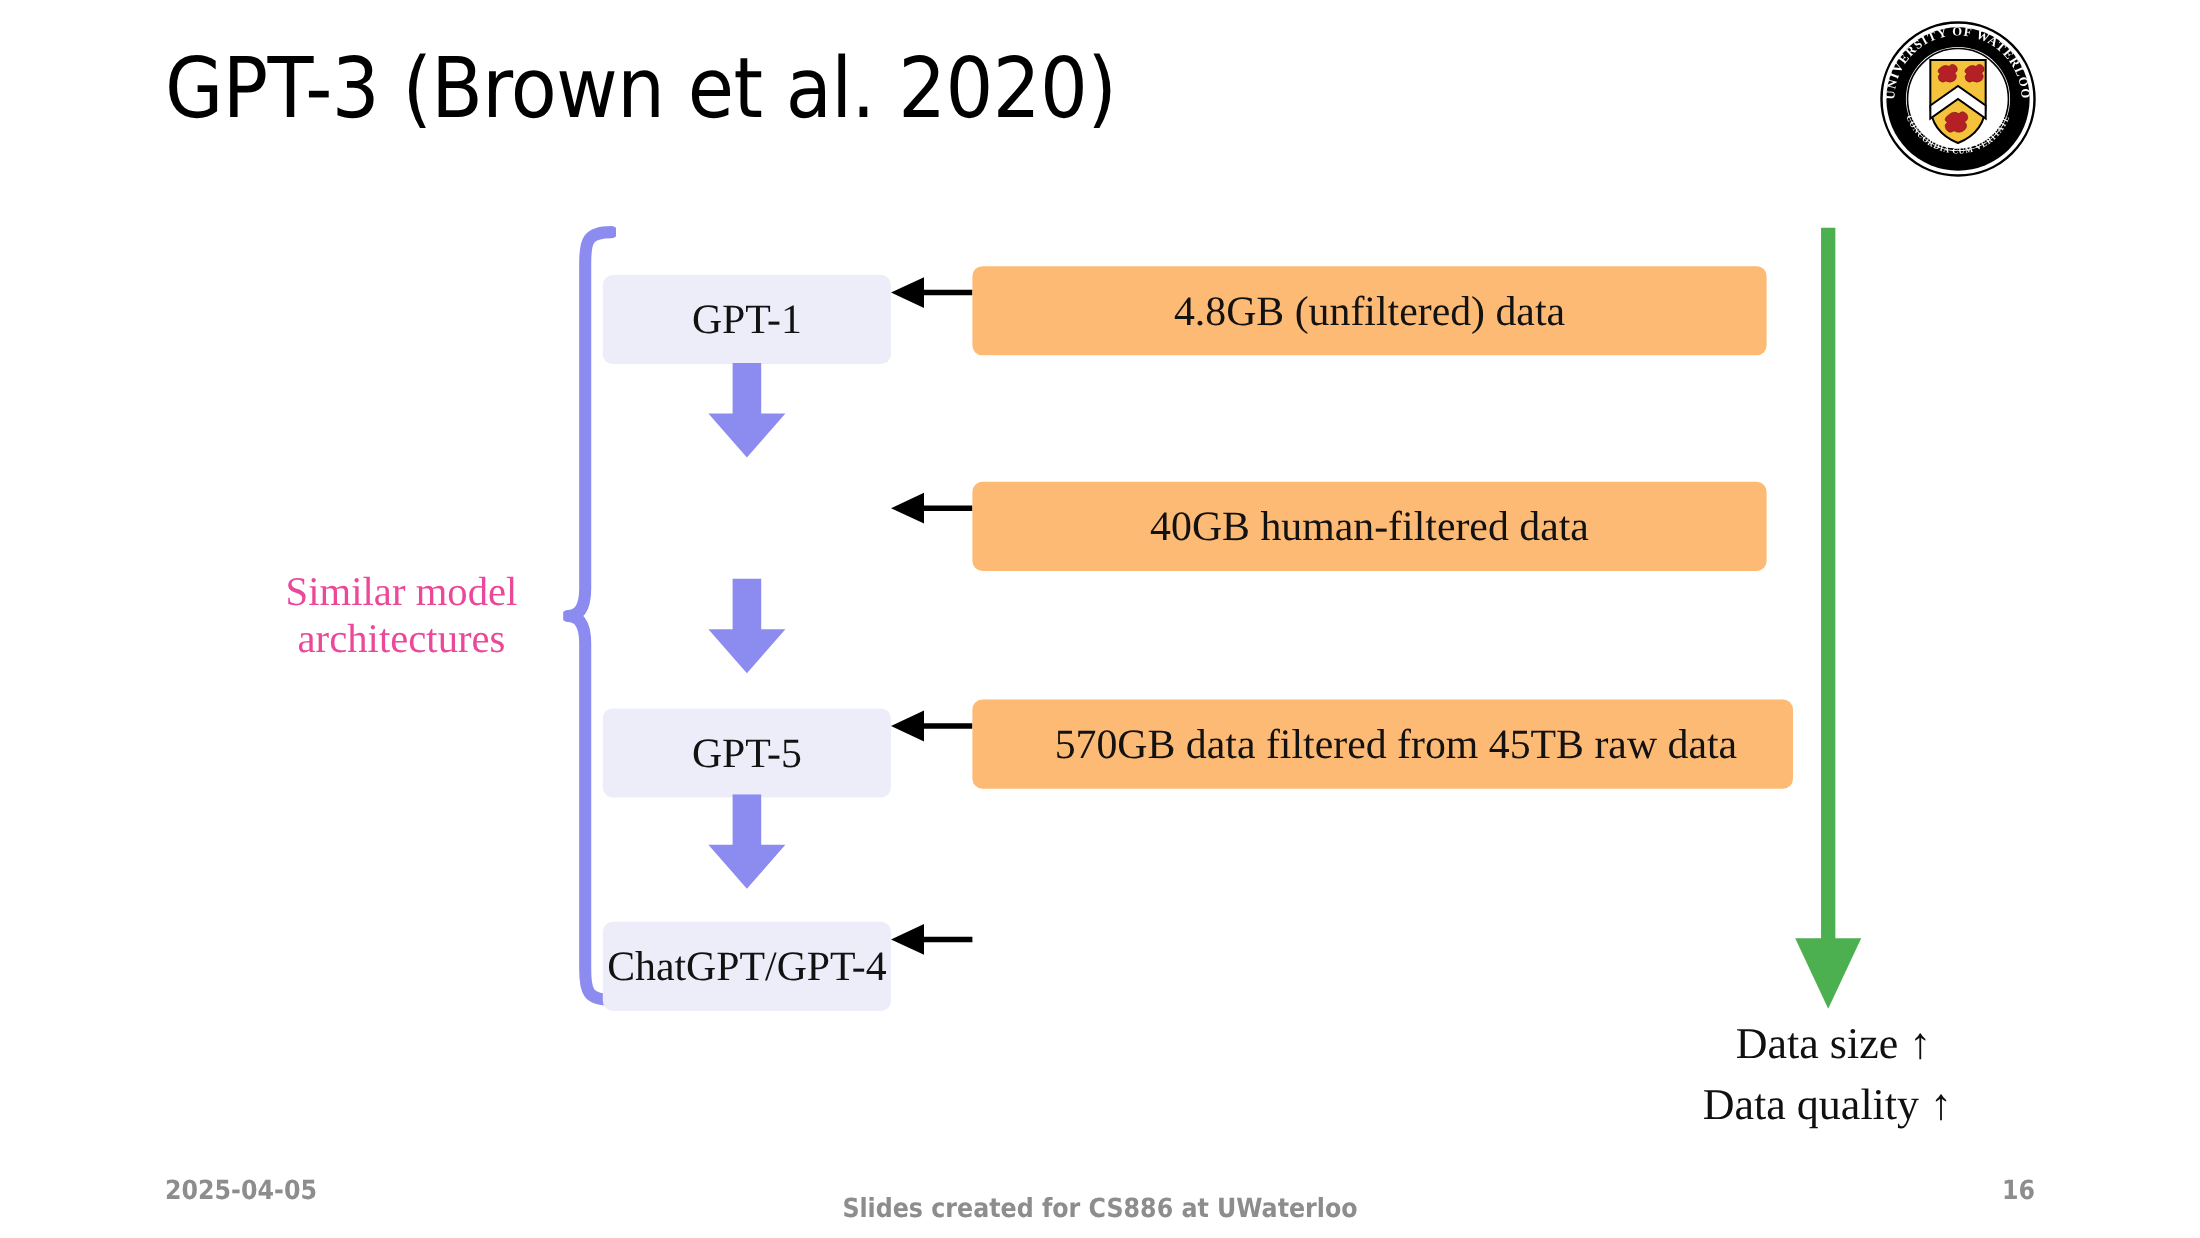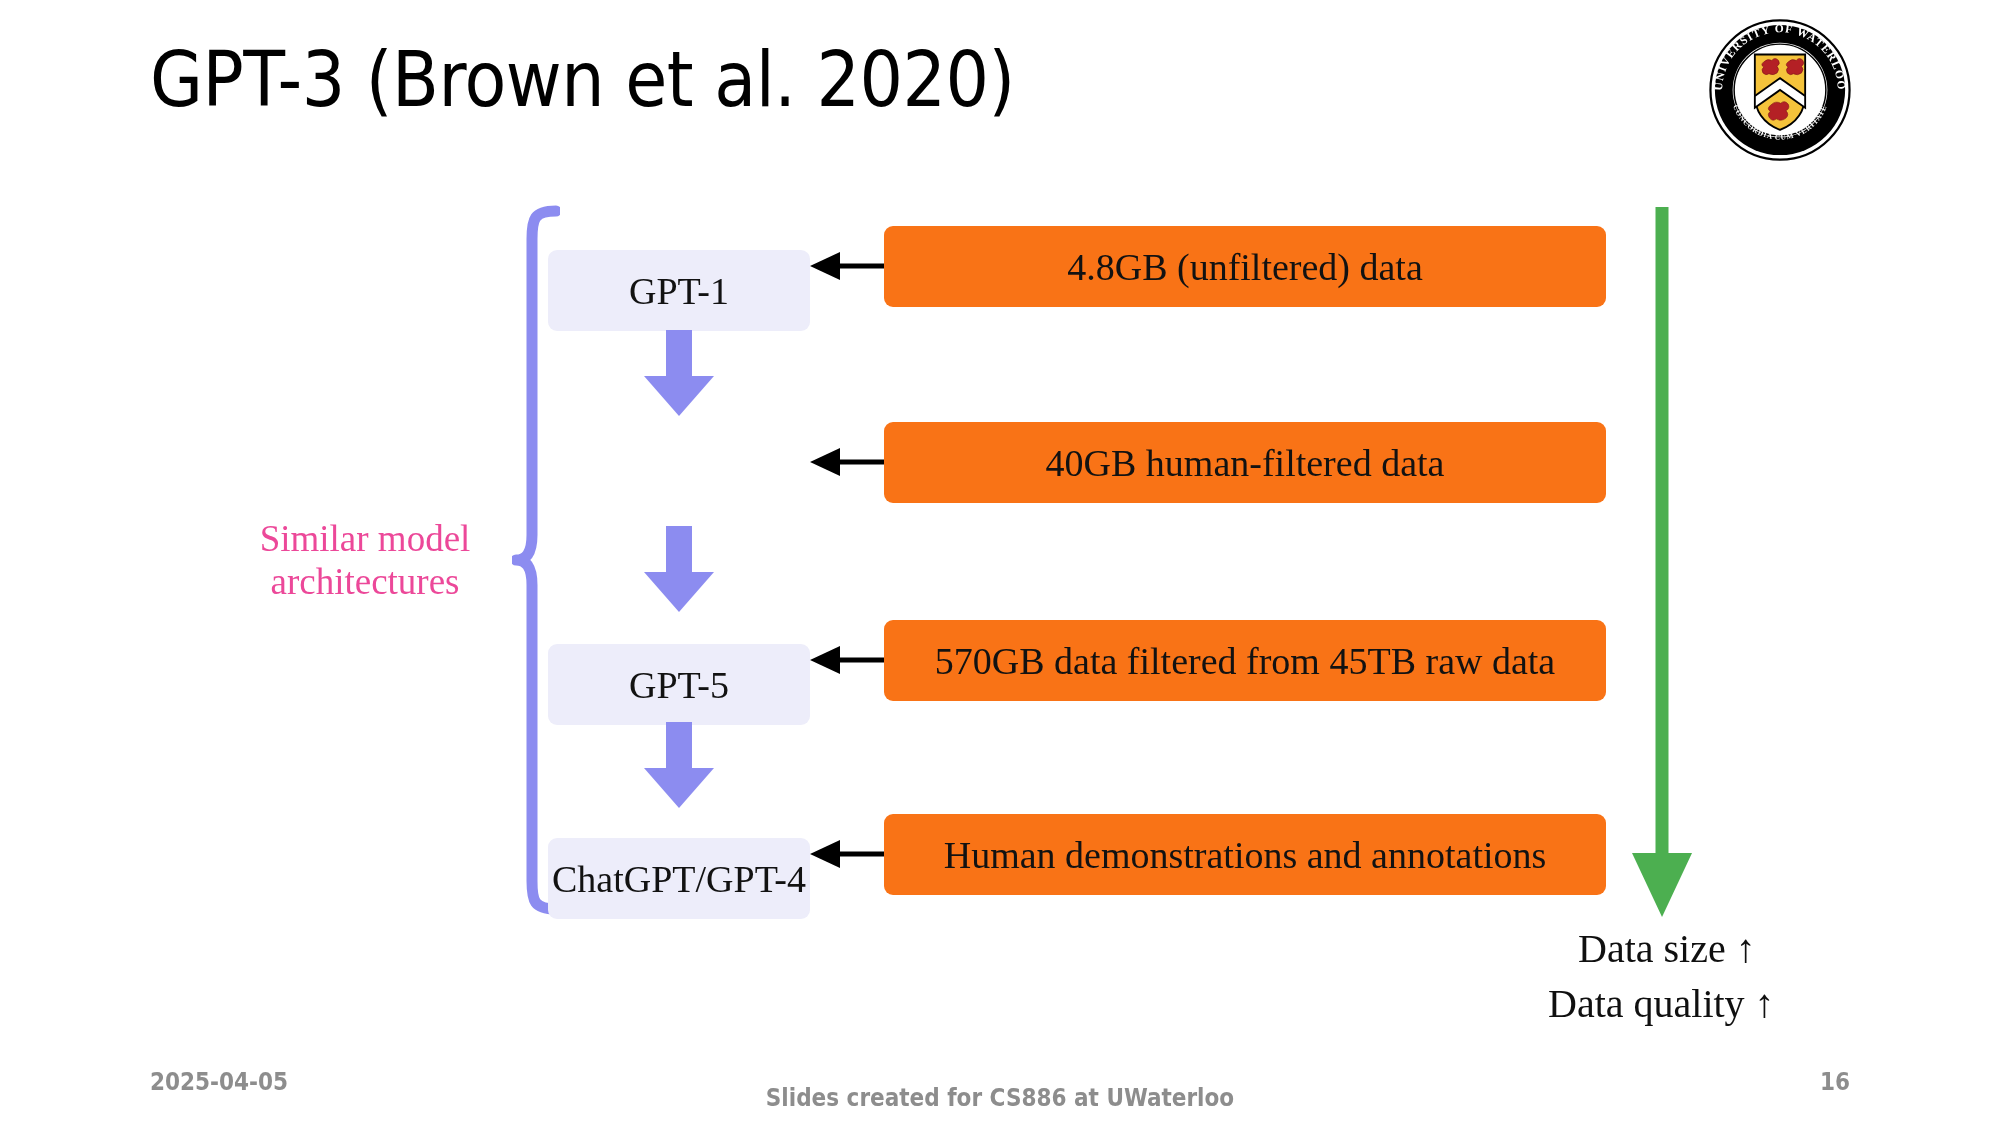--- a/index.html
+++ b/index.html
@@ -50,29 +50,30 @@
     align-items: center;
     justify-content: center;
     font-family: "Liberation Serif", "DejaVu Serif", serif;
     font-size: 38px;
     color: #121212;
     white-space: nowrap;
     margin-top: 24px;
   }
   .data-box {
     position: absolute;
-    background: #f97316;
+    background: #fdba74;
     border-radius: 9px;
     display: flex;
     align-items: center;
     justify-content: center;
     font-family: "Liberation Serif", "DejaVu Serif", serif;
     font-size: 38px;
     color: #121212;
     white-space: nowrap;
+    margin-top: 16px;
   }
 
   
   .h-arrow {
     position: absolute;
     height: 40px;
   }
 
   
   .down-arrow {
@@ -217,41 +218,38 @@
 
   <div class="model-box" style="left:548px; top:620px; width:262px; height:81px;">
     <span>GPT-5</span>
   </div>
   <div class="h-arrow" style="left:806px; top:640px; width:80px;">
     <svg viewBox="0 0 80 40" width="80" height="40">
       <line x1="78" y1="20" x2="30" y2="20" stroke="#000000" stroke-width="5"></line>
       <polygon points="4,20 34,6 34,34" fill="#000000"></polygon>
     </svg>
   </div>
-  <div class="data-box" style="left:884px; top:620px; width:722px; height:81px;">
+  <div class="data-box" style="left:884px; top:620px; width:722px; height:81px;padding-left:24px;">
     <span>570GB data filtered from 45TB raw data</span>
   </div>
 
   <div class="down-arrow" style="left:640px; top:722px;">
     <svg viewBox="0 0 78 88" width="78" height="88">
       <polygon points="26,0 52,0 52,46 74,46 39,86 4,46 26,46" fill="#8c8cf0"></polygon>
     </svg>
   </div>
 
   <div class="model-box" style="left:548px; top:814px; width:262px; height:81px;">
     <span>ChatGPT/GPT-4</span>
   </div>
   <div class="h-arrow" style="left:806px; top:834px; width:80px;">
     <svg viewBox="0 0 80 40" width="80" height="40">
       <line x1="78" y1="20" x2="30" y2="20" stroke="#000000" stroke-width="5"></line>
       <polygon points="4,20 34,6 34,34" fill="#000000"></polygon>
     </svg>
-  </div>
-  <div class="data-box" style="left:884px; top:814px; width:722px; height:81px;">
-    <span>Human demonstrations and annotations</span>
   </div>
 
   <div id="green-arrow">
     <svg viewBox="0 0 74 715" width="74" height="715">
       <line x1="37" y1="2" x2="37" y2="660" stroke="#4CAF50" stroke-width="13"></line>
       <polygon points="37,712 7,648 67,648" fill="#4CAF50"></polygon>
     </svg>
   </div>
   <div class="side-label" id="label-data-size">Data size ↑</div>
   <div class="side-label" id="label-data-quality">Data quality ↑</div>

